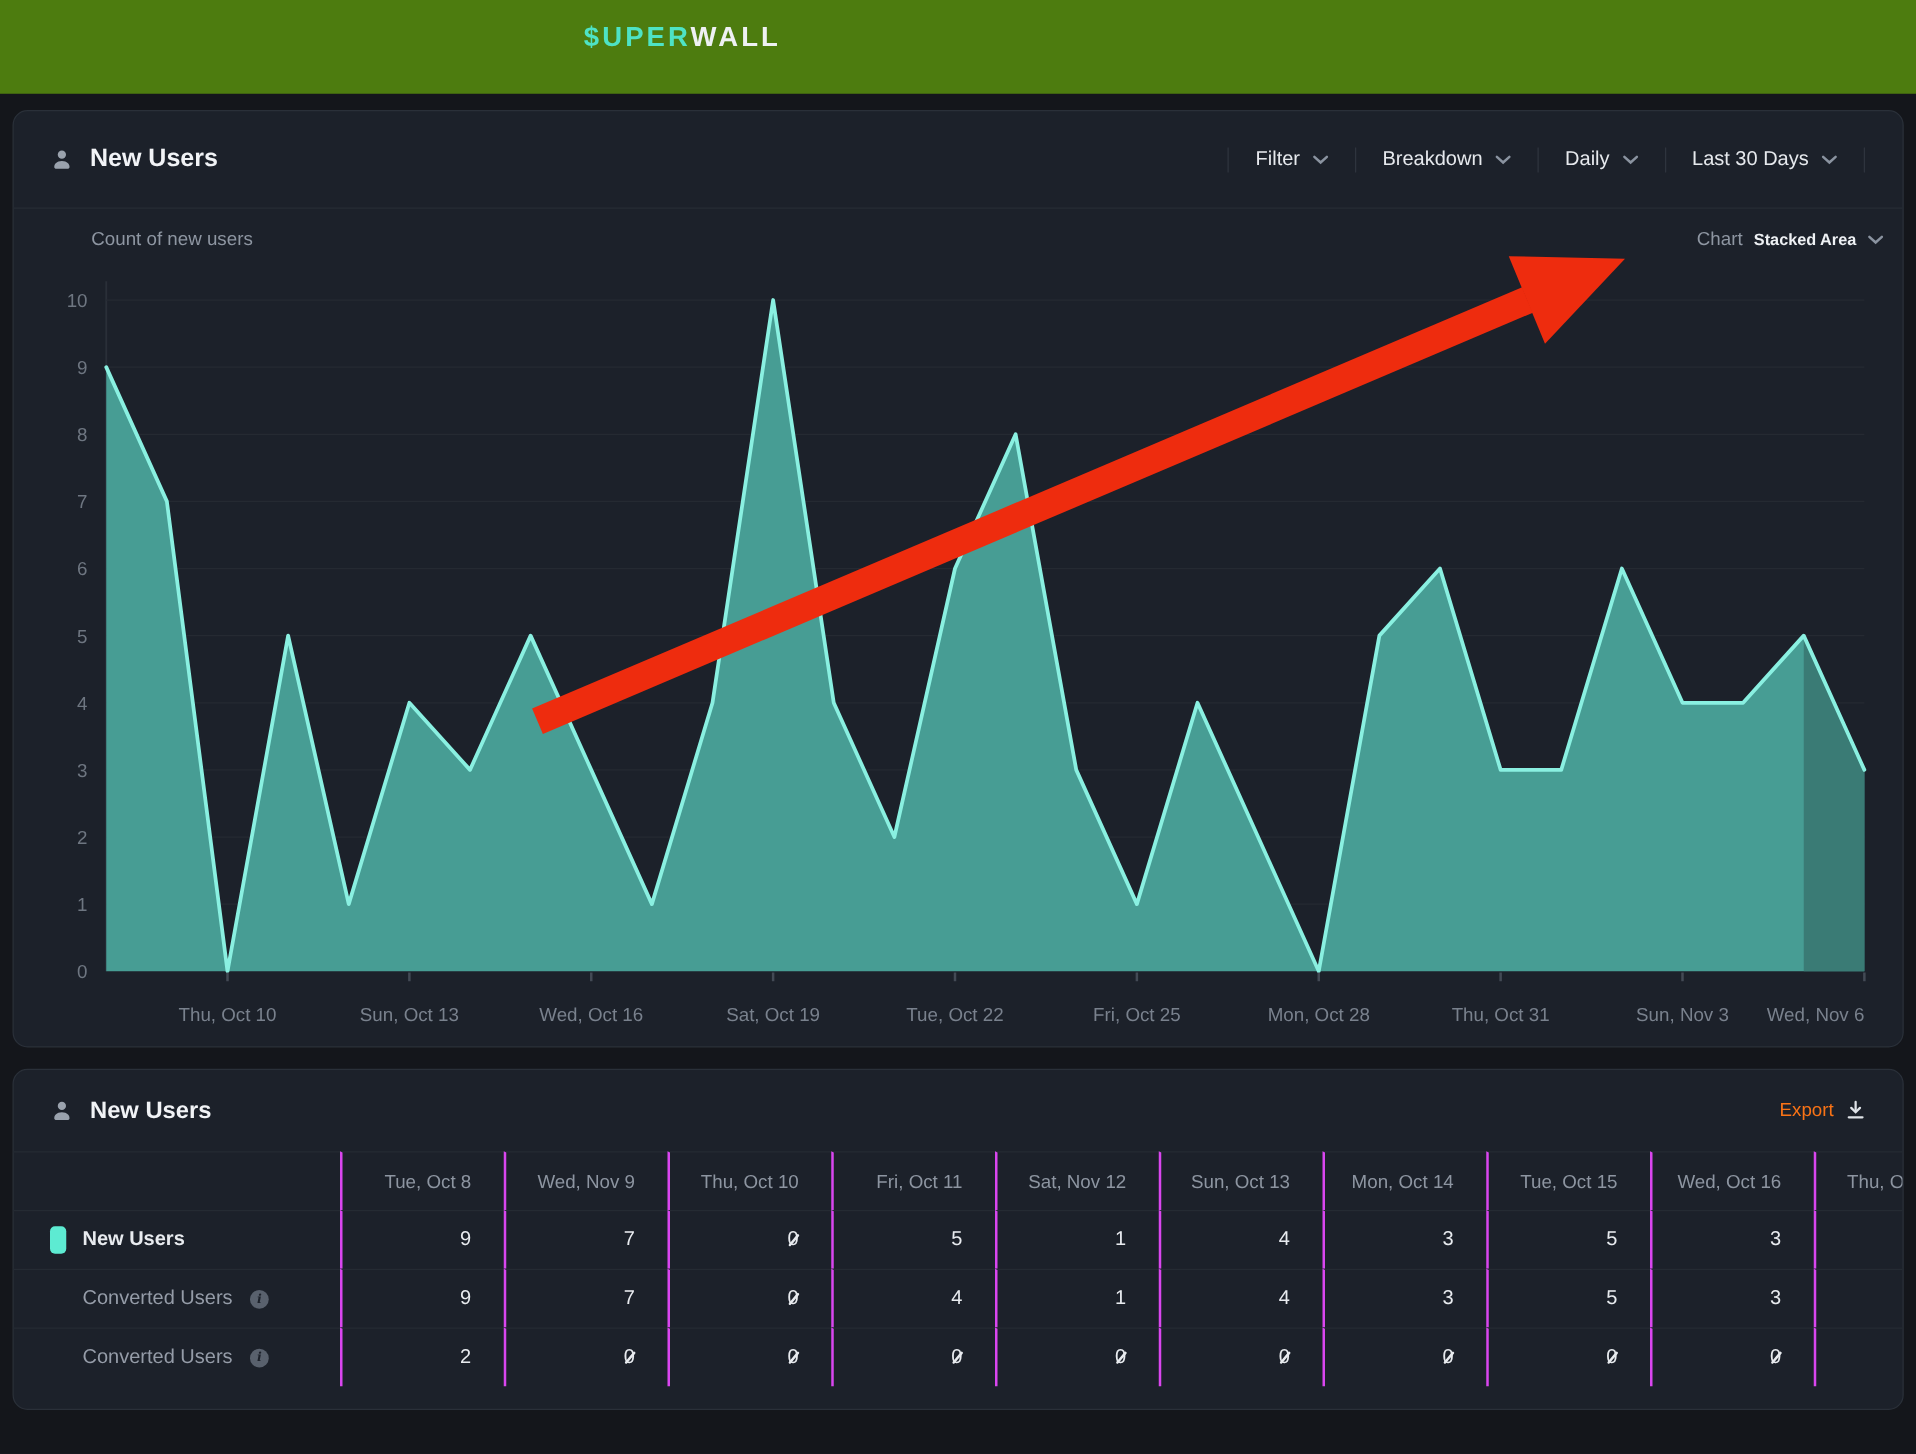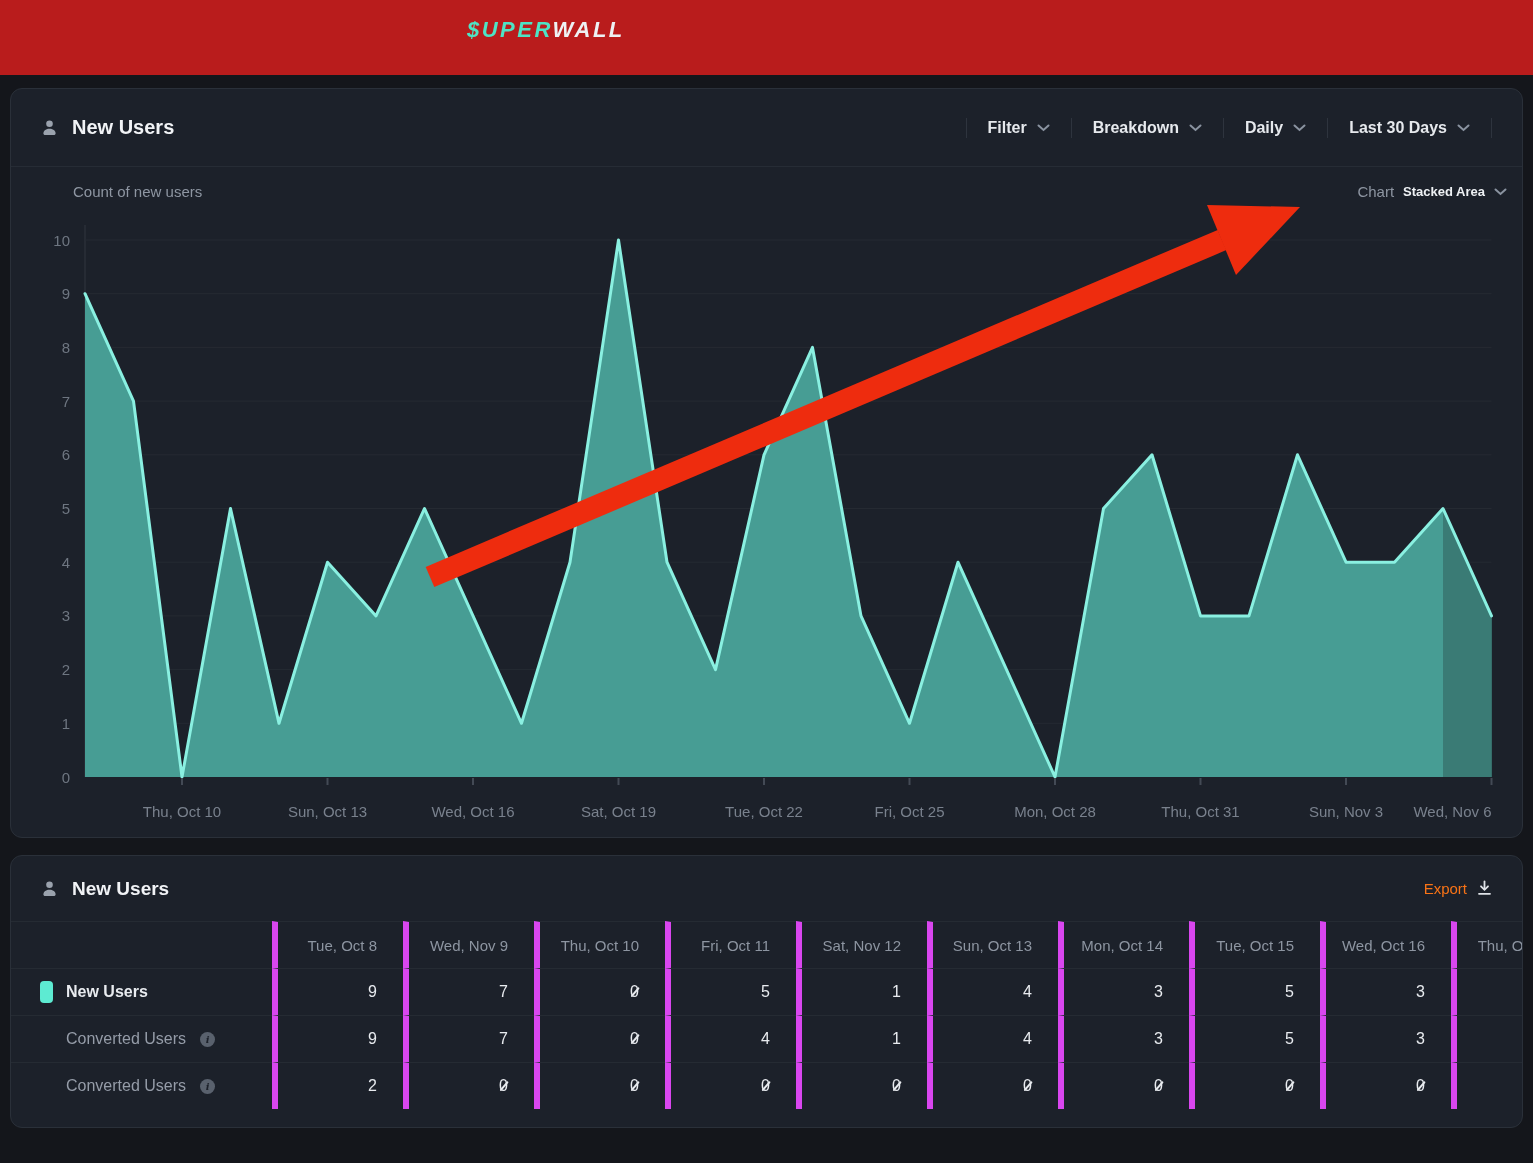--- a/index.html
+++ b/index.html
@@ -4,51 +4,51 @@
 <style>
   * { margin:0; padding:0; box-sizing:border-box; }
   html,body { width:1533px; height:1163px; }
   body {
     background:#14161b;
     font-family:"Liberation Sans", sans-serif;
     overflow:hidden;
     position:relative;
   }
   
-  .nav { height:75px; background:#b91c1c; position:relative;font-style:italic; }
+  .nav { height:75px; background:#4d7c0f; position:relative; }
   .brand { position:absolute; left:467px; top:17px; font-size:22px; font-weight:800; letter-spacing:2.5px; }
   .brand .teal { color:#4ee3c5; }
   .brand .white { color:#eef1f3; }
 
   
   .card { margin:0 10px; background:#1c212a; border:1px solid #2a3039; border-radius:12px; }
   .chart-card { margin-top:13px; height:750px; }
   .card-header { height:78px; display:flex; align-items:center; justify-content:space-between;
                  padding:0 30px; border-bottom:1px solid #262c35; }
   .card-title { display:flex; align-items:center; gap:14px; font-size:20px; font-weight:700; color:#f1f3f6; }
   .filters { display:flex; align-items:center; }
   .filter-item { display:flex; align-items:center; gap:10px; padding:0 21px;
-                 font-size:16px; font-weight:700; color:#e6e9ed; cursor:pointer; white-space:nowrap; }
+                 font-size:16px; font-weight:400; color:#e6e9ed; cursor:pointer; white-space:nowrap; }
   .v-div { width:1px; height:20px; background:#2e343e; }
 
   .chart-body { position:relative; height:670px; }
   .subtitle { position:absolute; top:16px; left:30px; font-size:15px; color:#8e96a2;margin-left:32px; }
   .chart-select { position:absolute; top:16px; right:15px; display:flex; align-items:center; gap:9px;
                   font-size:15px; color:#8e96a2; cursor:pointer; }
   .chart-select .sel-value { font-size:13px; color:#eef1f4; font-weight:700; }
   .chart-svg { position:absolute; left:0; top:0; }
 
   
   .table-card { margin-top:17px; height:273px; overflow:hidden; }
   .table-header { height:65px; display:flex; align-items:center; justify-content:space-between; padding:0 30px; }
   .table-title { display:flex; align-items:center; gap:14px; font-size:19px; font-weight:700; color:#f1f3f6; }
   .export-btn { display:flex; gap:10px; font-size:15px; color:#f97316; cursor:pointer; }
   .grid-table { display:grid; grid-template-columns:261px repeat(10,131px); width:1571px; }
   .cell { height:47px; display:flex; align-items:center; justify-content:flex-end;
-          padding-right:26px; border-top:1px solid #252b33; border-left:6px solid #d946ef;
+          padding-right:26px; border-top:1px solid #252b33; border-left:2px solid #d946ef;
           font-size:16px; color:#e8ebef; white-space:nowrap; overflow:hidden; }
   .cell.first { border-left:none; justify-content:flex-start; padding-left:55px; position:relative; }
   .cell.hcell { color:#8d95a1; font-size:15px; font-weight:400; }
   .zg { position:relative; display:inline-block; }
   .zg::after { content:""; position:absolute; left:50%; top:16%; width:1.5px; height:66%;
                background:currentColor; transform:translateX(-50%) rotate(40deg); border-radius:1px; }
   .row-label-strong { color:#e8ebef; font-weight:600; }
   .row-label-dim { color:#959ca8; font-weight:400; }
   .swatch { position:absolute; left:29px; top:50%; transform:translateY(-50%);
             width:13px; height:22px; border-radius:4px; }

